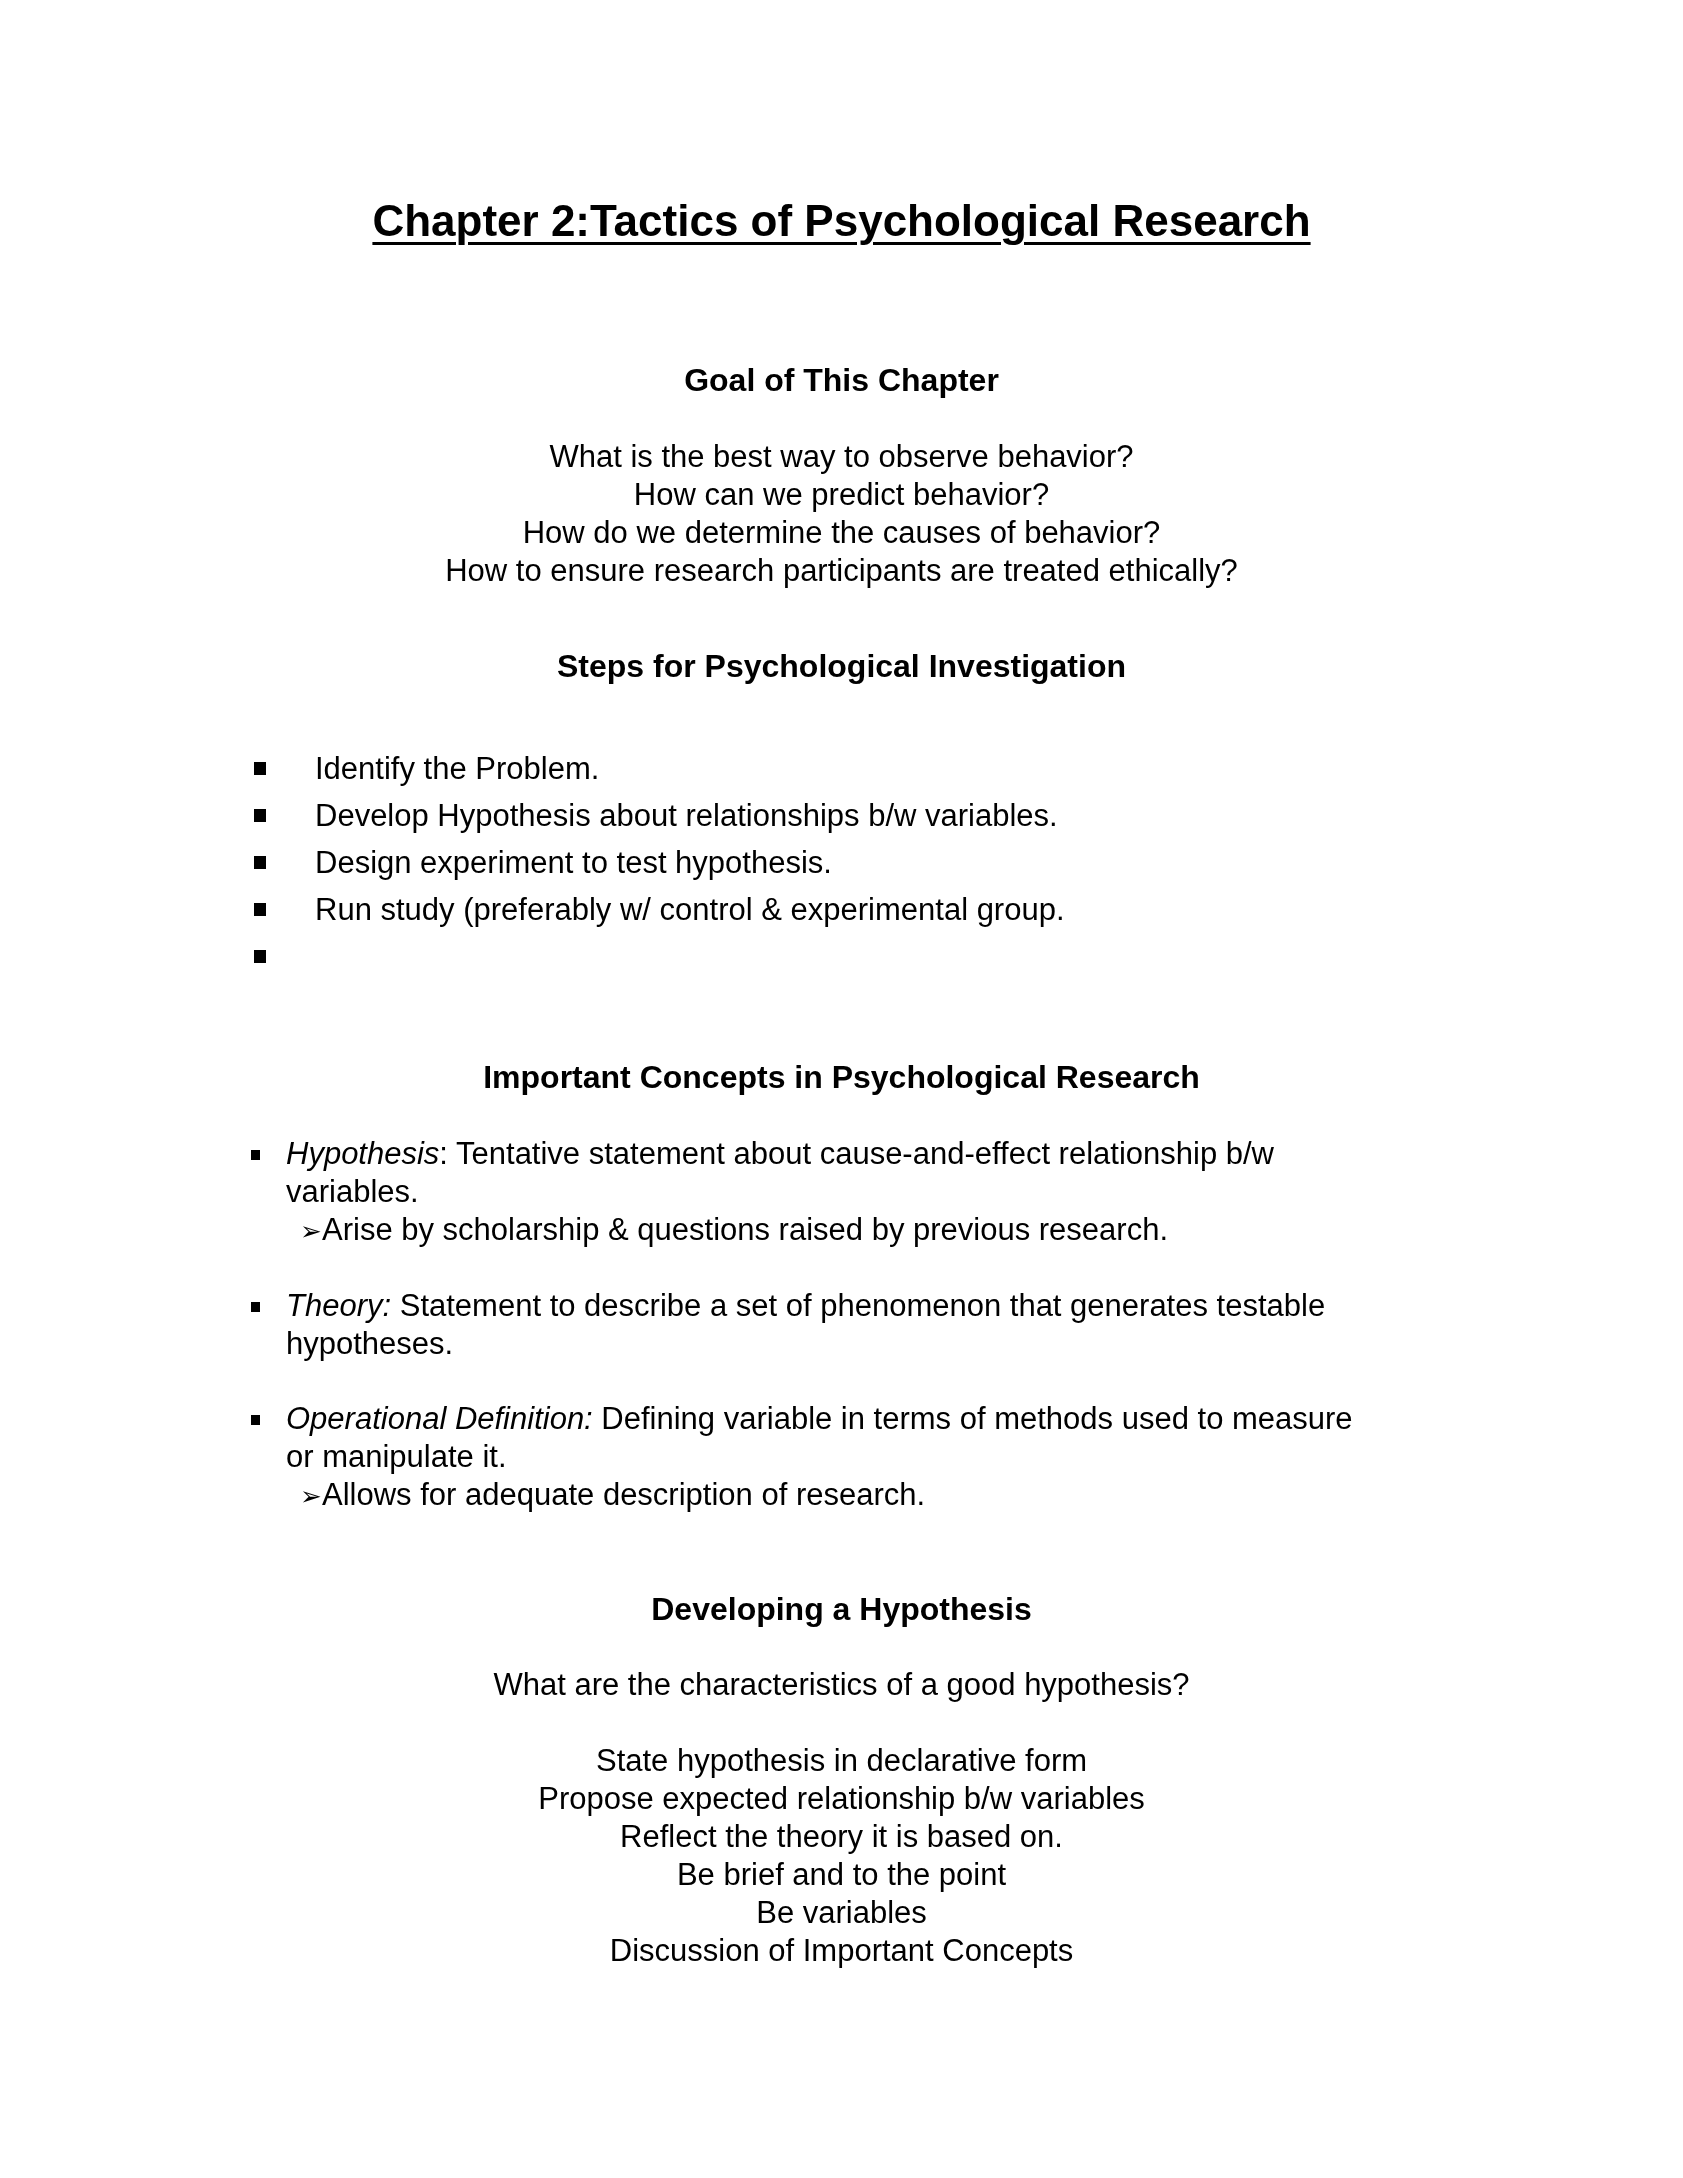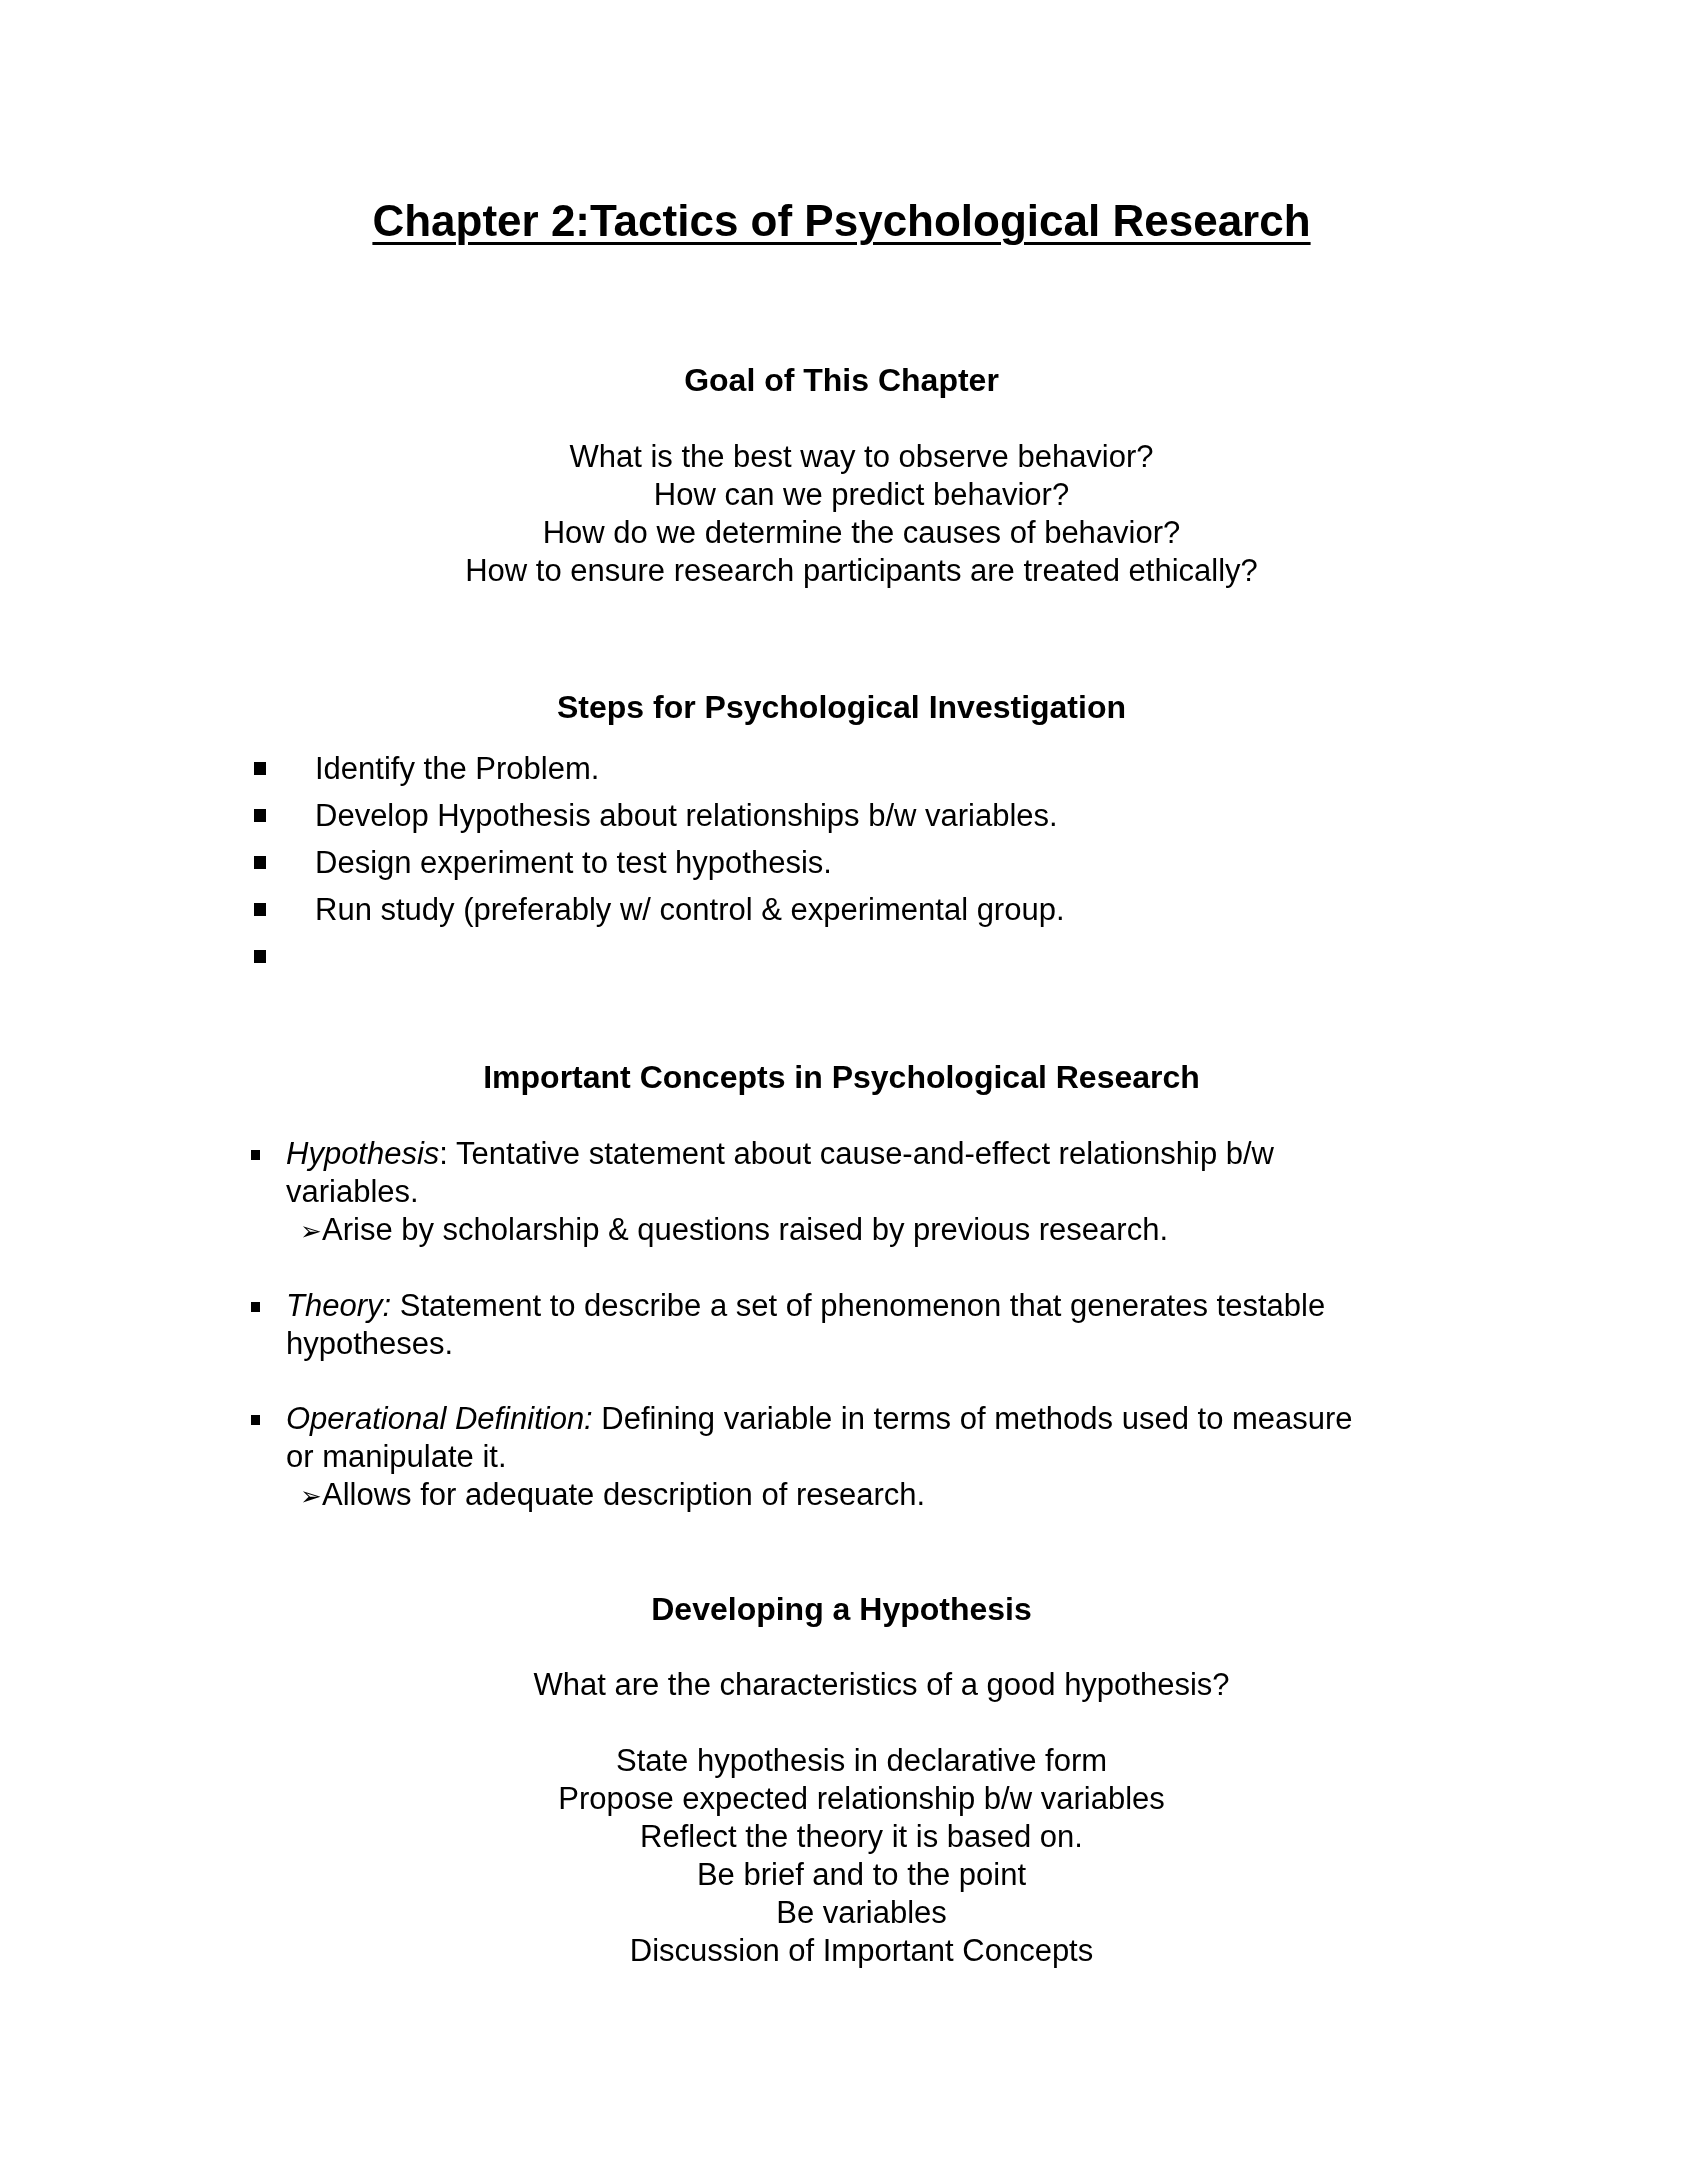--- a/index.html
+++ b/index.html
@@ -3,21 +3,21 @@
 <meta charset="utf-8">
 <style>
   html, body { margin: 0; padding: 0; background: #ffffff; }
   body { width: 1683px; height: 2178px; position: relative; overflow: hidden;
          font-family: "Liberation Sans", sans-serif; color: #000; }
   .abs { position: absolute; }
   .center { left: 0; width: 1683px; text-align: center; }
   .title { top: 196px; font-size: 44px; font-weight: bold; }
   .title span { text-decoration: underline; text-decoration-thickness: 3px; text-underline-offset: 6px; text-align: right; }
   .h2 { font-size: 32px; font-weight: bold; }
-  .body-line { font-size: 31px; line-height: 38px; margin-left: 40px; }
+  .body-line { font-size: 31px; line-height: 38px; }
   .bullet-list { left: 248px; width: 1287px; }
   .step { position: relative; height: 47px; font-size: 31px; line-height: 47px; }
   .step .sq { position: absolute; left: 6px; top: 17px; width: 12px; height: 13px; background: #000; }
   .step .txt { position: absolute; left: 67px; }
   .concept { position: relative; font-size: 31px; line-height: 38px; padding-left: 38px; }
   .concept .sq { position: absolute; left: 3px; top: 15px; width: 9px; height: 10px; background: #000; }
   .concept i { font-style: italic; }
   .sub { padding-left: 14px; }
   .arrow { display: inline-block; width: 22px; font-size: 26px; }
 </style>
@@ -27,21 +27,21 @@
 <div class="abs center title"><span>Chapter 2:Tactics of Psychological Research</span></div>
 
 <div class="abs center h2" style="top:362px;">Goal of This Chapter</div>
 <div class="abs center" style="top:438px;">
   <div class="body-line">What is the best way to observe behavior?</div>
   <div class="body-line">How can we predict behavior?</div>
   <div class="body-line">How do we determine the causes of behavior?</div>
   <div class="body-line">How to ensure research participants are treated ethically?</div>
 </div>
 
-<div class="abs center h2" style="top:689px;">Steps for Psychological Investigation</div>
+<div class="abs center h2" style="top:648px;">Steps for Psychological Investigation</div>
 <div class="abs bullet-list" style="top:745px;text-align:right;">
   <div class="step">
       <span class="sq"></span>
       <span class="txt">Identify the Problem.</span>
     </div>
   <div class="step">
       <span class="sq"></span>
       <span class="txt">Develop Hypothesis about relationships b/w variables.</span>
     </div>
   <div class="step">

